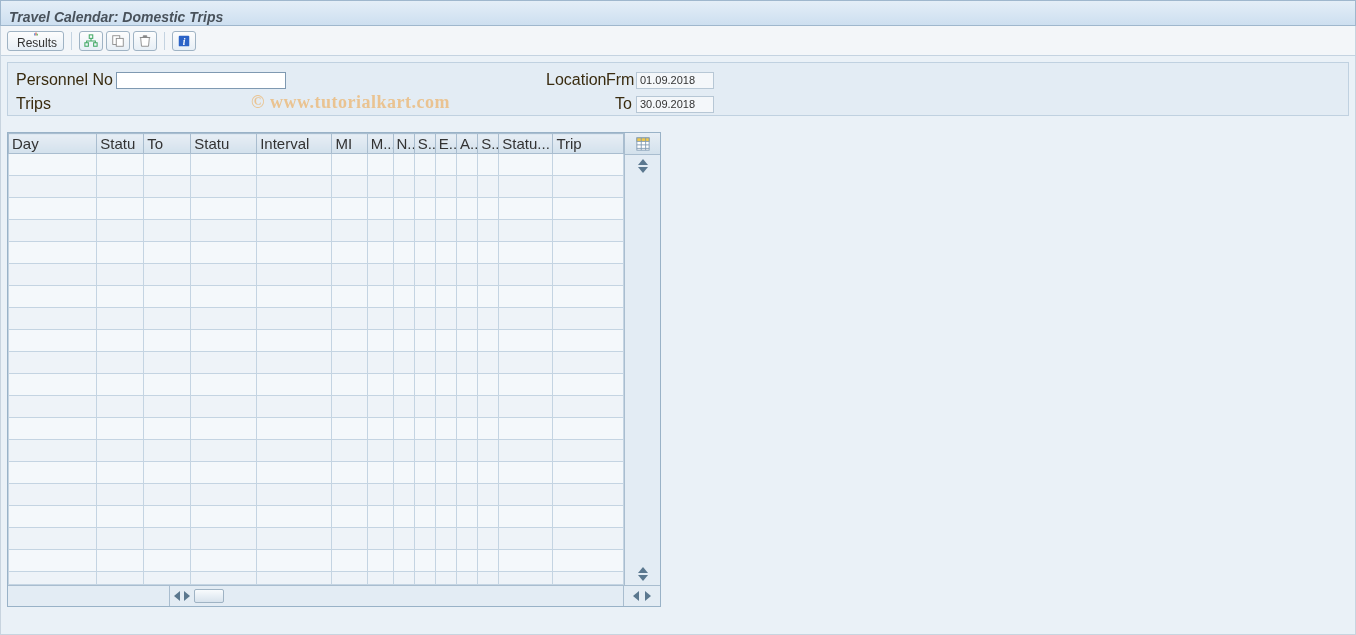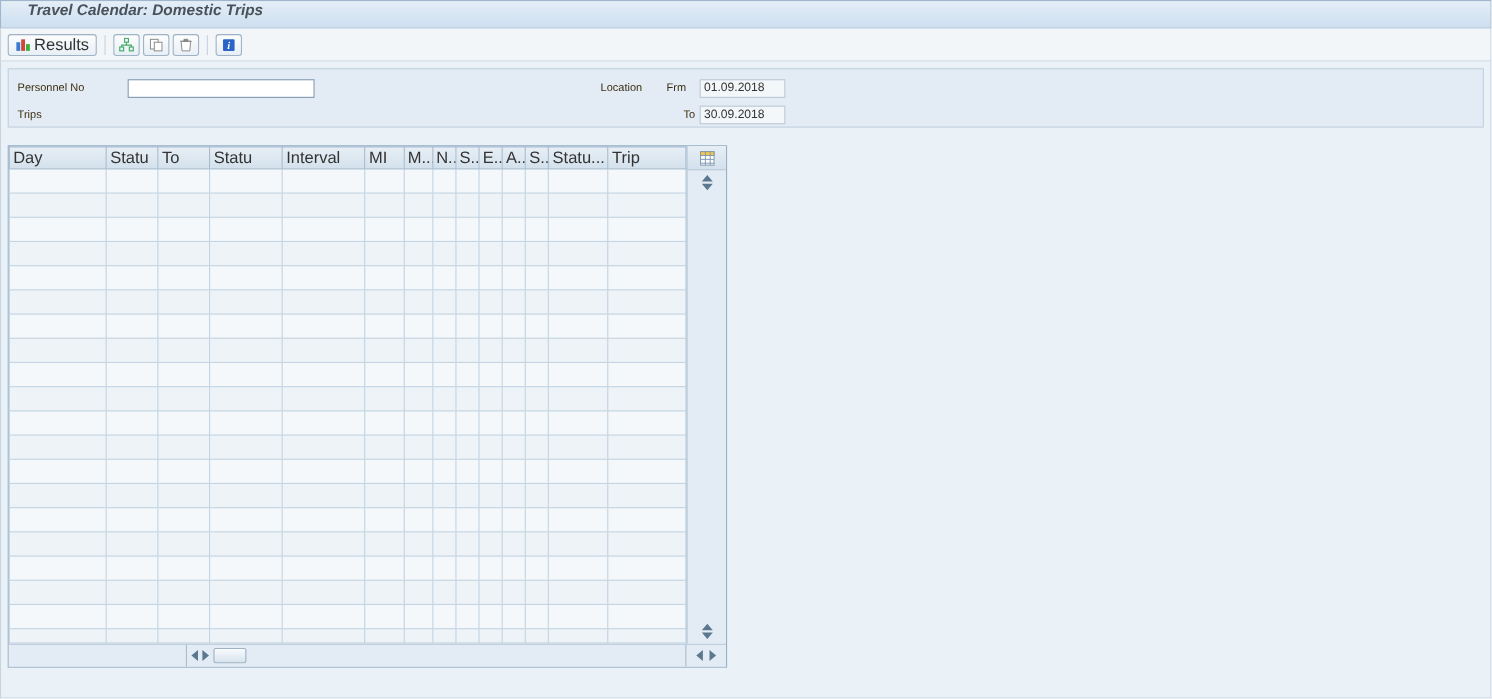--- a/index.html
+++ b/index.html
@@ -12,22 +12,22 @@
     background: #ffffff;
     overflow: hidden;
   }
   
   .title-bar {
     box-sizing: border-box;
     height: 26px;
     background: linear-gradient(#e4eef7 0%, #cddff0 100%);
     border: 1px solid #9fb7cd;
     display: flex;
-    align-items: flex-start;
-    padding: 0 24px;
+    align-items: flex-end;
+    padding: 0 8px;
   }
   .title-bar h1 {
     margin: 0;
     font-size: 14px;
     font-weight: bold;
     font-style: italic;
     color: #49525b;
   }
   
   .toolbar {
@@ -49,21 +49,21 @@
     height: 20px;
     min-width: 22px;
     padding: 0 4px;
     border: 1px solid #9fb3c4;
     border-radius: 3px;
     background: linear-gradient(#fdfdfd, #e7eff6);
     color: #333;
     cursor: default;
     box-sizing: border-box;
   }
-  .tbtn.text { padding: 0 6px; font-size: 15px; color: #333; }
+  .tbtn.text { padding: 0 6px; font-size: 12px; color: #333; flex-direction: column; }
   .tbtn svg { width: 14px; height: 14px; display:block; }
   .tsep { width:1px; height:18px; background:#c4d3e1; margin:0 4px; }
 
   
   .content {
     box-sizing: border-box;
     border: 1px solid #c8d4df;
     border-top: none;
     background: #eaf1f7;
     height: calc(635px - 26px - 30px);
@@ -76,21 +76,21 @@
     border: 1px solid #c0d1e0;
     box-sizing: border-box;
     padding: 6px 8px;
     height: 54px;
     display: grid;
     grid-template-columns: 100px 180px 250px 60px 30px 90px;
     grid-template-rows: 22px 22px;
     row-gap: 2px;
     align-items: center;
   }
-  .lbl { color: #3a2c10; font-size: 10px; }
+  .lbl { color: #3a2c10; font-size: 16px; }
   .field {
     height: 17px;
     border: 1px solid #7f99b1;
     background: #fff;
     box-sizing: border-box;
     font-size: 11px;
     padding: 0 3px;
     color: #333;
   }
   .field.ro { background:#f4f7fa; border-color:#b7c7d5; }
@@ -260,20 +260,21 @@
   <span class="tbtn">
     <svg viewBox="0 0 16 16">
       <rect x="2" y="2" width="12" height="12" rx="1" fill="#2b63c7"></rect>
       <text x="8" y="12" text-anchor="middle" font-size="11" font-family="Georgia" font-style="italic" font-weight="bold" fill="#fff">i</text>
     </svg>
   </span>
 </div>
 
 <div class="content">
 
+  <div class="watermark">©  www.tutorialkart.com</div>
 
   <div class="info-panel">
      <span class="lbl">Personnel No</span>
      <input class="field" type="text" style="width: 170px;" value="">
      <span></span>
      <span class="lbl">Location</span>
      <span class="lbl" style="padding-right:4px">Frm</span>
      <input class="field date ro" type="text" readonly="" value="01.09.2018" style="">
 
      <span class="lbl">Trips</span>

